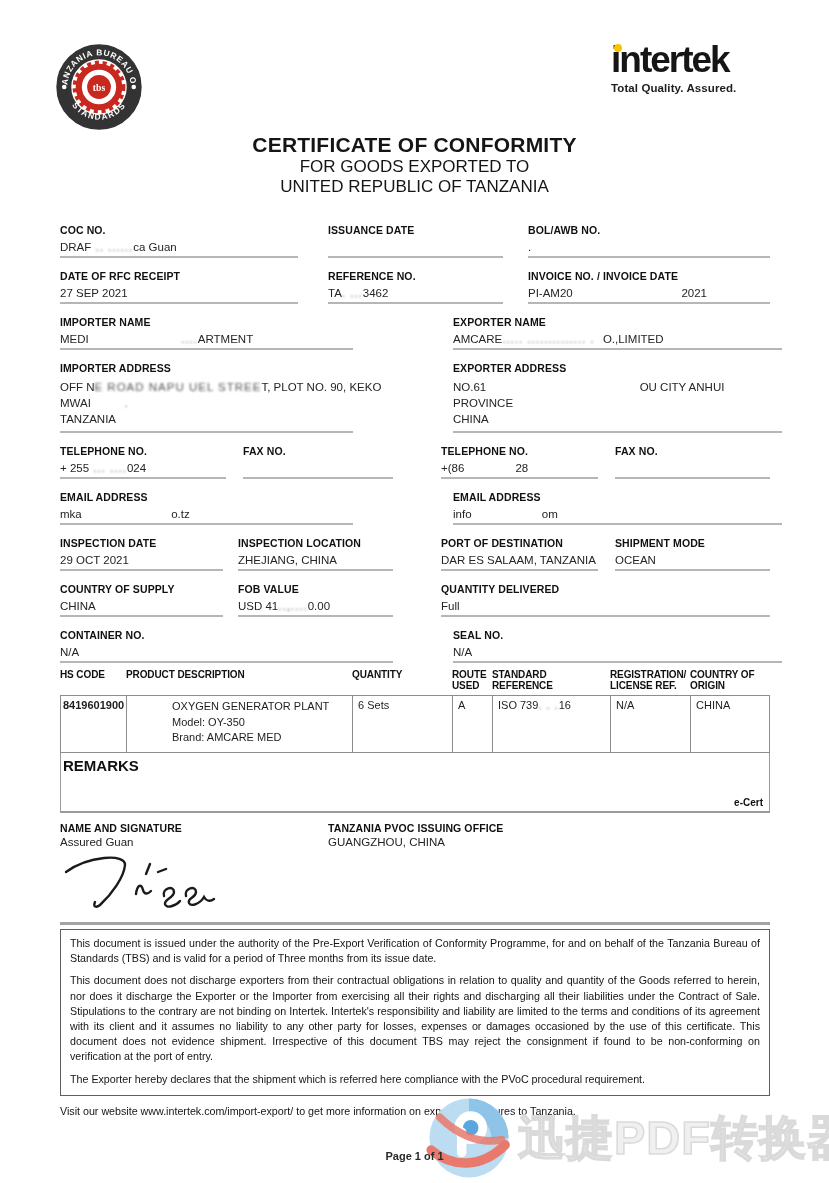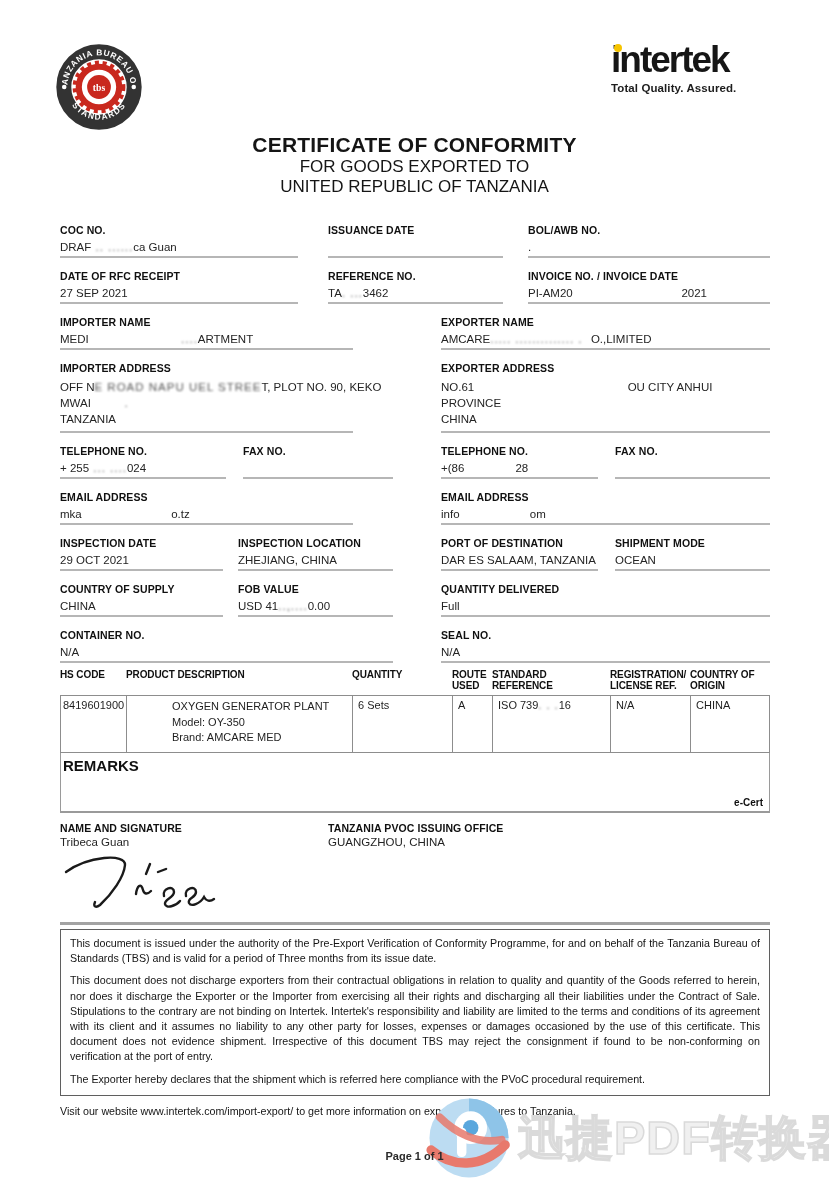--- a/index.html
+++ b/index.html
@@ -13,21 +13,21 @@
   .intertek-dot { position:absolute; left:3px; top:4px; width:8px; height:8px; border-radius:50%; background:#f6c400; }
   .intertek-tag { font-size:11.5px; font-weight:bold; color:#1d1d1d; margin-top:2px; letter-spacing:0.1px; }
   .title-block { position:absolute; left:0; top:133px; width:100%; text-align:center; color:#151515; }
   .title-l1 { font-size:21px; font-weight:bold; letter-spacing:0.2px; }
   .title-l2, .title-l3 { font-size:17px; font-weight:normal; }
 
   
   .content { position:absolute; left:60px; top:224px; width:710px; }
   .frow { display:grid; margin-bottom:12px; }
   .grid3 { grid-template-columns:268px 200px 242px; }
-  .grid2 { grid-template-columns:381px 329px; }
+  .grid2 { grid-template-columns:381px 329px;gap:12px; }
   .grid4 { grid-template-columns:183px 198px 174px 155px; }
   .grid4b { grid-template-columns:178px 203px 174px 155px; }
   .flabel { font-size:10.5px; font-weight:bold; color:#101010; margin-bottom:5px; white-space:nowrap; letter-spacing:0.1px; }
   .fvalue { font-size:11.5px; color:#242424; min-height:17px; padding-bottom:3px; border-bottom:2px solid #b6b6b6; white-space:nowrap; overflow:hidden; }
   .addr { border-bottom:2px solid #b6b6b6; padding-bottom:4px; }
   .addr-line { font-size:11.5px; color:#242424; min-height:16px; line-height:16px; white-space:nowrap; }
   .pr15{padding-right:15px} .pr17{padding-right:17px} .pr25{padding-right:25px}
   .pr30{padding-right:30px} .pr48{padding-right:48px} .pr88{padding-right:88px}
   .red { filter:blur(1.3px); color:#555; white-space:pre; letter-spacing:1px; }
   .gap { white-space:pre; }
@@ -245,42 +245,42 @@
     <div class="ptable-head">
       <div>HS CODE</div>
       <div>PRODUCT DESCRIPTION</div>
       <div>QUANTITY</div>
       <div>ROUTE USED</div>
       <div>STANDARD REFERENCE</div>
       <div>REGISTRATION/ LICENSE REF.</div>
       <div>COUNTRY OF ORIGIN</div>
     </div>
     <div class="ptable-row">
-      <div class="pcell" style="padding-left:2px; padding-right:10px;">8419601900</div>
+      <div class="pcell" style="padding-left:2px; padding-right:10px;font-weight:bold;">8419601900</div>
       <div class="pcell">
         <div class="dline">OXYGEN GENERATOR PLANT</div>
         <div class="dline">Model: OY-350</div>
         <div class="dline">Brand: AMCARE MED</div>
       </div>
       <div class="pcell">6  Sets</div>
       <div class="pcell">A</div>
       <div class="pcell"><span>ISO 739</span><span class="red">. . .</span><span>16</span></div>
       <div class="pcell">N/A</div>
       <div class="pcell">CHINA</div>
     </div>
 
     <div class="remarks-box">
       <div class="remarks-label">REMARKS</div>
       <div class="ecert">e-Cert</div>
     </div>
 
     <div class="sig-row">
       <div>
         <div class="flabel" style="margin-bottom:1px;">NAME AND SIGNATURE</div>
-        <div class="sig-name">Tribeca Guan</div>
+        <div class="sig-name">Assured Guan</div>
         <svg class="sig-svg" width="170" height="62" viewBox="0 0 170 62">
           <g fill="none" stroke="#1a1a1a" stroke-width="2.4" stroke-linecap="round">
             <path d="M6,20 C28,4 66,1 65,13 C64,25 52,42 40,53 C36,56 33,55 35,50"></path>
             <path d="M76,42 c1,-8 5,-12 7,-4 c1,4 4,5 8,1"></path>
             <path d="M86,22 l4,-10"></path>
             <path d="M98,20 l8,-3"></path>
             <path d="M104,44 c-2,-8 10,-11 10,-4 c0,6 -10,7 -9,12 c1,5 11,2 15,-3"></path>
             <path d="M126,44 c-2,-8 10,-11 10,-4 c0,6 -9,6 -7,11 c2,4 11,1 15,-6 c2,4 6,5 10,2"></path>
           </g>
         </svg>

